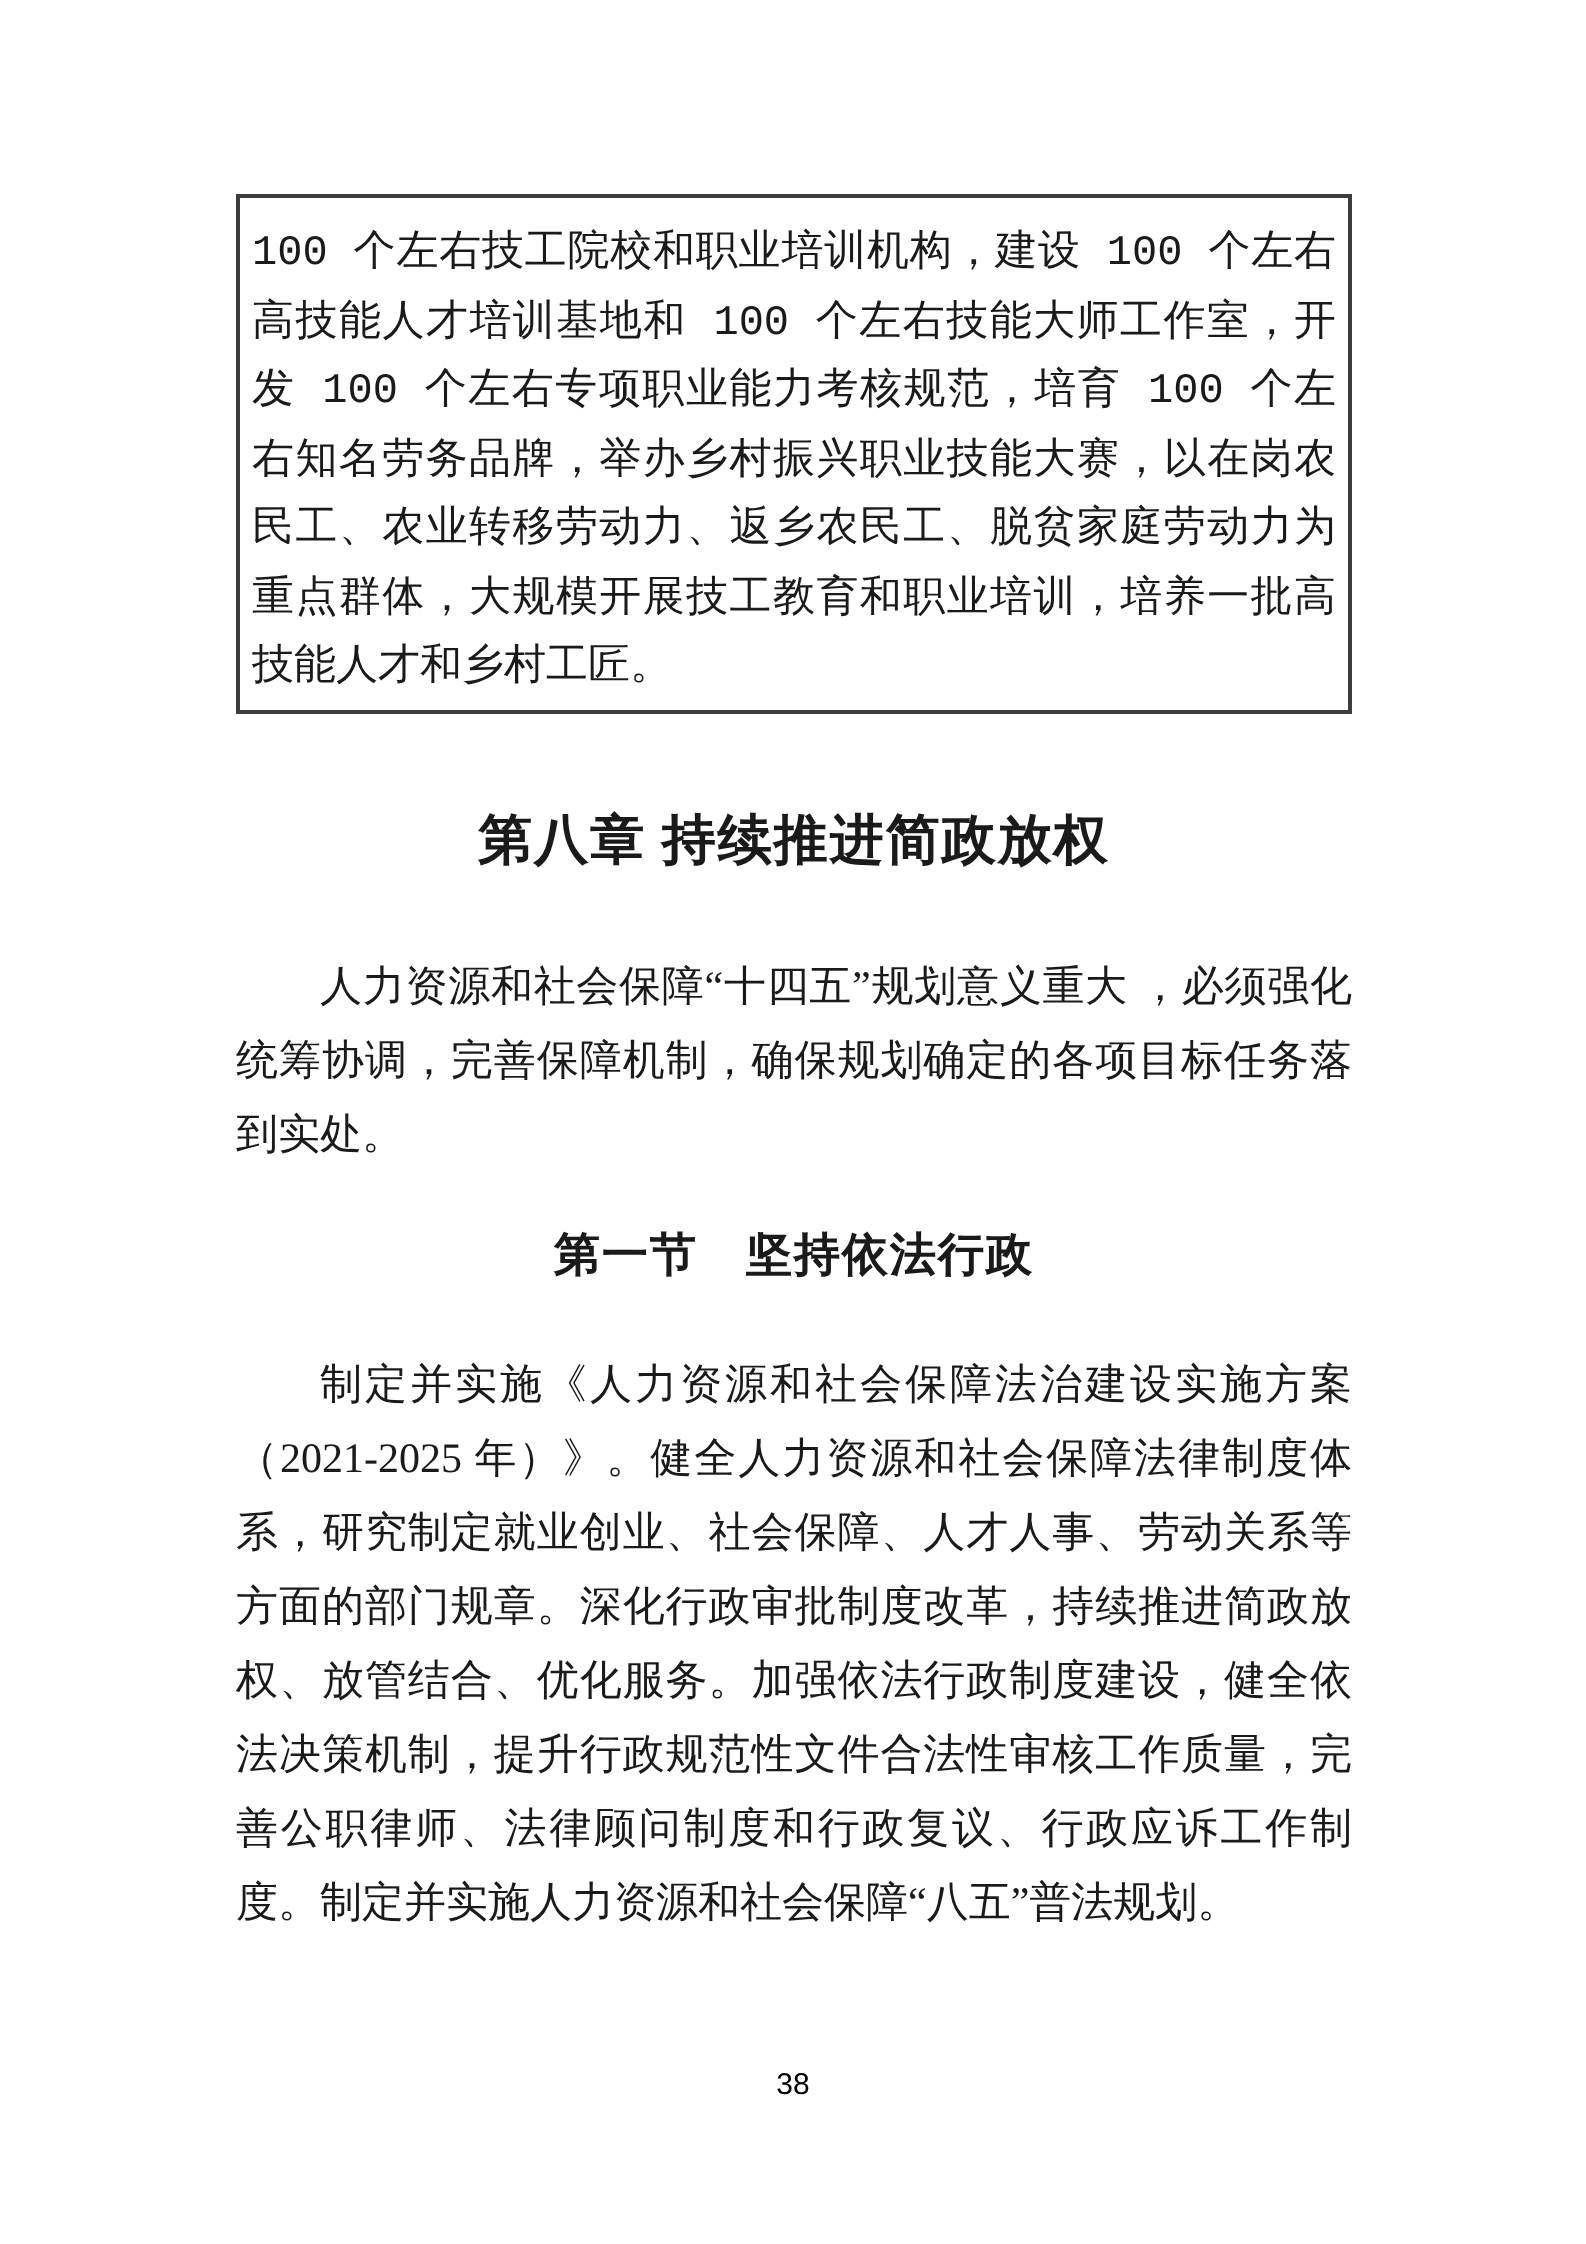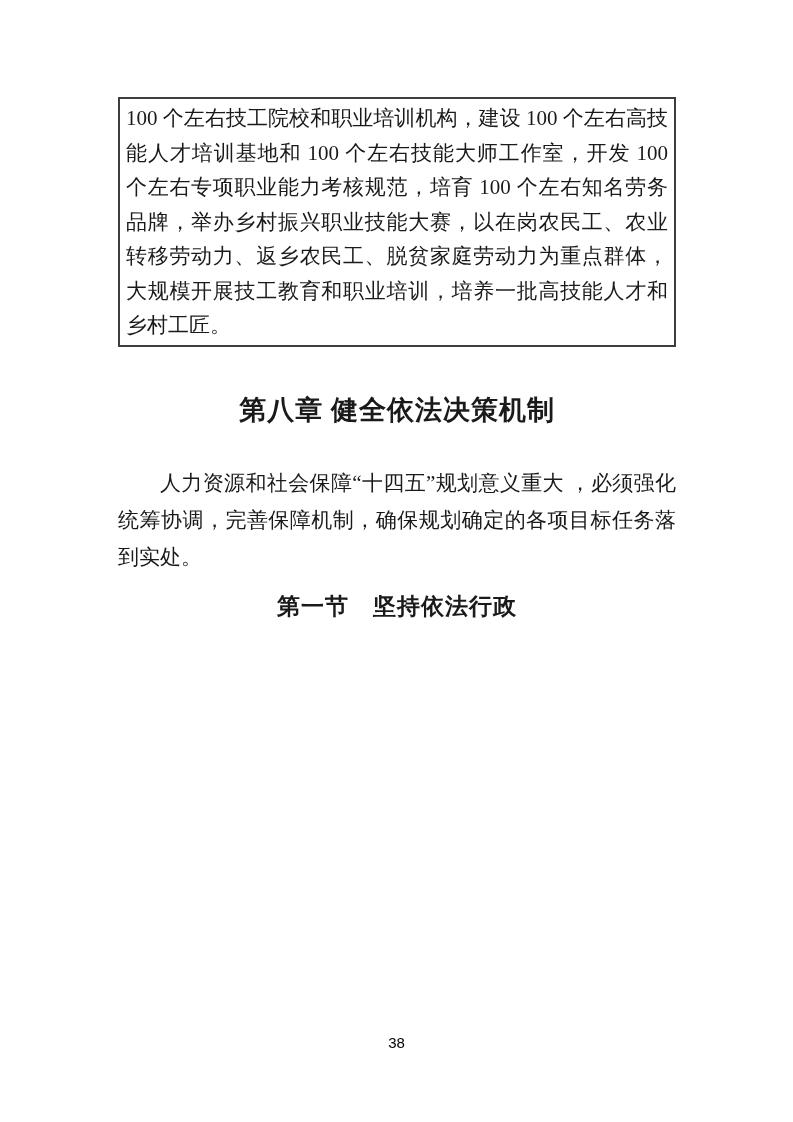--- a/index.html
+++ b/index.html
@@ -20,22 +20,23 @@
   }
   .content {
     position: absolute;
     top: 97px;
     left: 118px;
     width: 558px;
   }
   .text-box {
     box-sizing: border-box;
     border: 2px solid #3d3d3d;
-    padding: 2px 6px 2px 6px;
+    padding: 12px 6px 2px 6px;
     margin: 0 0 46px 0;
+    font-family: Liberation Mono, monospace;
   }
   .box-text {
     margin: 0;
     font-size: 21px;
     line-height: 34.5px;
     text-align: justify;
     text-justify: inter-character;
   }
   .chapter-title {
     margin: 0 0 38px 0;
@@ -47,21 +48,21 @@
   }
   .body-para {
     margin: 0;
     font-size: 21px;
     line-height: 37px;
     text-align: justify;
     text-justify: inter-character;
     text-indent: 2em;
   }
   .section-title {
-    margin: 15px 0 32px 0;
+    margin: 26px 0 32px 0;
     font-family: "Liberation Sans", "DejaVu Sans", sans-serif;
     font-size: 23px;
     font-weight: 600;
     line-height: 30px;
     text-align: center;
     letter-spacing: 1px;
   }
   .page-number {
     position: absolute;
     top: 1034px;
@@ -76,23 +77,24 @@
 </head>
 <body>
 
 <div class="page">
   <div class="content">
 
     <div class="text-box">
       <p class="box-text">100 个左右技工院校和职业培训机构，建设 100 个左右高技能人才培训基地和 100 个左右技能大师工作室，开发 100 个左右专项职业能力考核规范，培育 100 个左右知名劳务品牌，举办乡村振兴职业技能大赛，以在岗农民工、农业转移劳动力、返乡农民工、脱贫家庭劳动力为重点群体，大规模开展技工教育和职业培训，培养一批高技能人才和乡村工匠。</p>
     </div>
 
-    <h1 class="chapter-title">第八章 健全依法决策机制</h1>
+    <h1 class="chapter-title">第八章 持续推进简政放权</h1>
 
     <p class="body-para">人力资源和社会保障“十四五”规划意义重大 ，必须强化统筹协调，完善保障机制，确保规划确定的各项目标任务落到实处。</p>
 
     <h2 class="section-title">第一节　坚持依法行政</h2>
 
+    <p class="body-para">制定并实施《人力资源和社会保障法治建设实施方案（2021-2025 年）》。健全人力资源和社会保障法律制度体系，研究制定就业创业、社会保障、人才人事、劳动关系等方面的部门规章。深化行政审批制度改革，持续推进简政放权、放管结合、优化服务。加强依法行政制度建设，健全依法决策机制，提升行政规范性文件合法性审核工作质量，完善公职律师、法律顾问制度和行政复议、行政应诉工作制度。制定并实施人力资源和社会保障“八五”普法规划。</p>
 
   </div>
 
   <div class="page-number">38</div>
 </div>
 
 </body></html>

